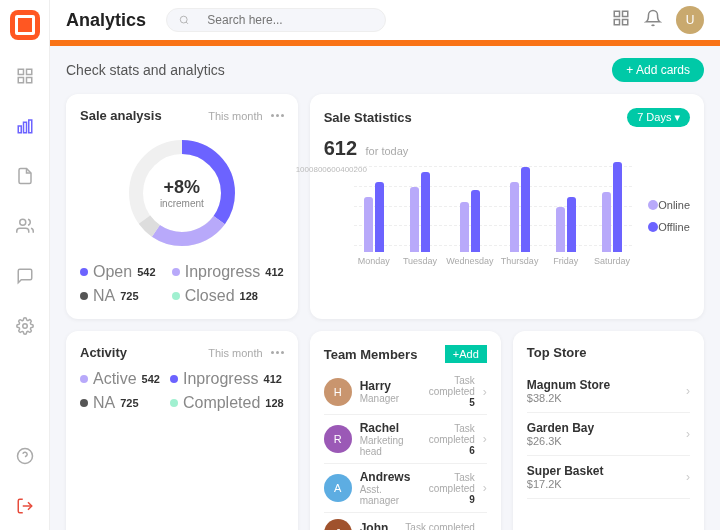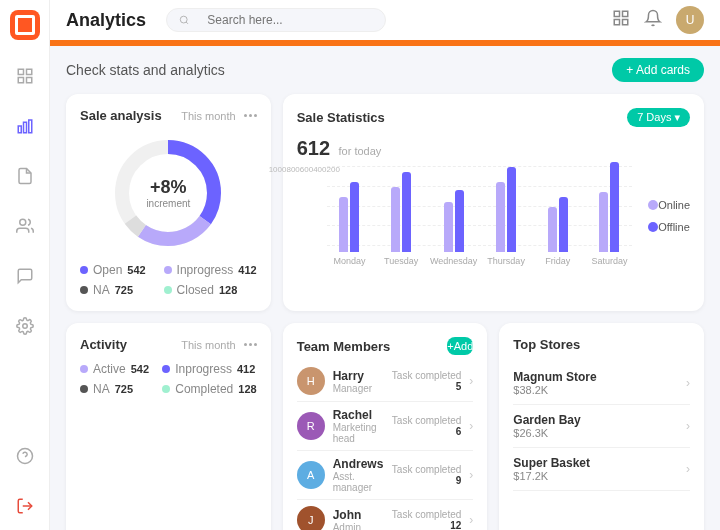--- a/index.html
+++ b/index.html
@@ -239,21 +239,21 @@
       color: #555;
     }
     .stat-dot {
       width: 8px;
       height: 8px;
       border-radius: 50%;
       flex-shrink: 0;
     }
     .stat-label {
       color: #888;
-      font-size: 12px;
+      font-size: 16px;
     }
     .stat-value {
       font-weight: 600;
       font-size: 11px;
       color: #333;
     }
 
     
     .sale-statistics {
       grid-column: 2 / 4;
@@ -352,22 +352,22 @@
     .team-header-row {
       display: flex;
       align-items: center;
       justify-content: space-between;
       margin-bottom: 6px;
     }
     .add-btn {
       background: #00c9a7;
       color: #fff;
       border: none;
-      border-radius: 8px;
-      padding: 3px 0;
+      border-radius: 0;
+      padding: 3px 8px;
       font-size: 11px;
       cursor: pointer;
     }
     .team-member {
       display: flex;
       align-items: center;
       gap: 8px;
       padding: 6px 0;
       border-bottom: 1px solid #f0f0f0;
     }
@@ -796,21 +796,21 @@
           <div class="task-info">
             <div class="task-label">Task completed</div>
             <div class="task-count">12</div>
           </div>
           <span class="chevron">›</span>
         </div>
       </div>
 
       <div class="card top-stores">
         <div class="card-header">
-          <span class="card-title">Top Stores</span>
+          <span class="card-title">Top Store</span>
         </div>
 
         <div class="store-item">
           <div class="store-info">
             <div class="store-name">Magnum Store</div>
             <div class="store-value">$38.2K</div>
           </div>
           <span class="chevron">›</span>
         </div>
 

